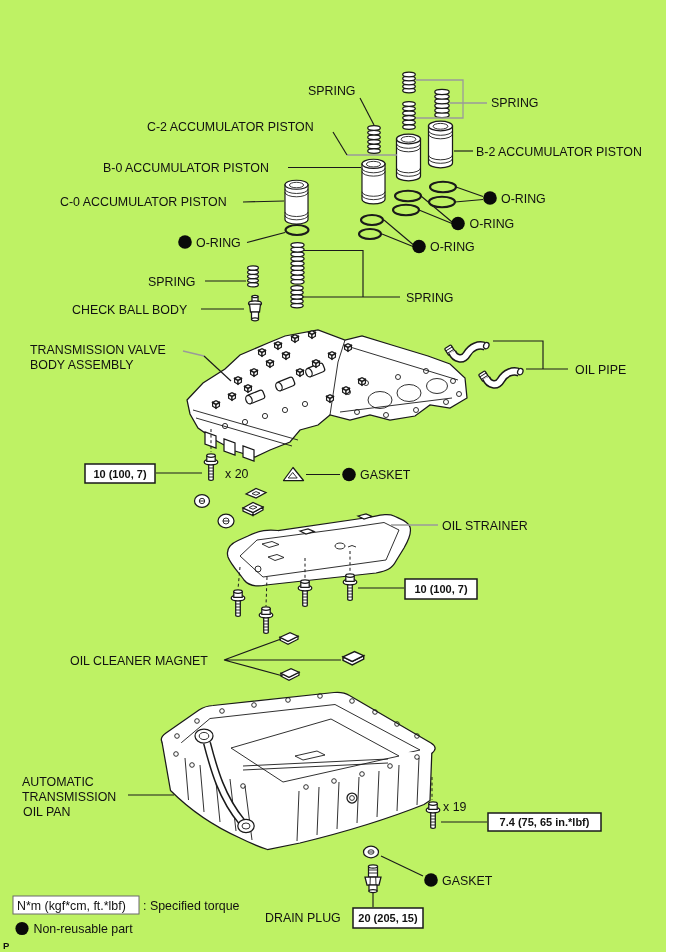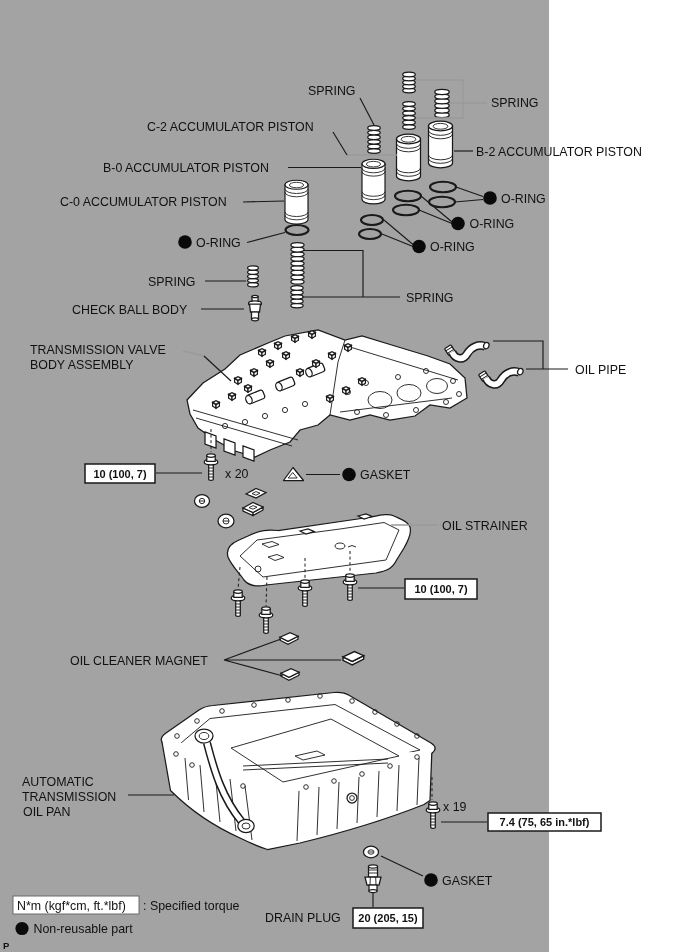--- a/index.html
+++ b/index.html
@@ -1,16 +1,16 @@
 <!DOCTYPE html>
 <html><head>
 <meta charset="utf-8">
 <style>
   html,body{margin:0;padding:0;background:#fff;}
-  .page{width:549px;height:952px;position:relative;background:#a3a3a3;}
+  .page{width:666px;height:952px;position:relative;background:#bef264;}
   svg{display:block;}
   .lbl{font-family:"Liberation Sans",sans-serif;font-size:12.4px;fill:#111;}
   .torq{font-family:"Liberation Sans",sans-serif;font-size:11px;font-weight:bold;fill:#111;}
   .pmark{font-family:"Liberation Sans",sans-serif;font-size:9.5px;font-weight:bold;fill:#111;}
   .ln{stroke:#1a1a1a;stroke-width:1.15;fill:none;}
   .lngray{stroke:#9a9a9a;stroke-width:1.3;fill:none;}
   .dash{stroke:#1a1a1a;stroke-width:1;fill:none;stroke-dasharray:3 2.6;}
   .part{stroke:#1a1a1a;stroke-width:1.25;fill:#fff;}
   .part2{stroke:#1a1a1a;stroke-width:2.1;fill:none;}
   .thin{stroke:#1a1a1a;stroke-width:0.9;fill:none;}

